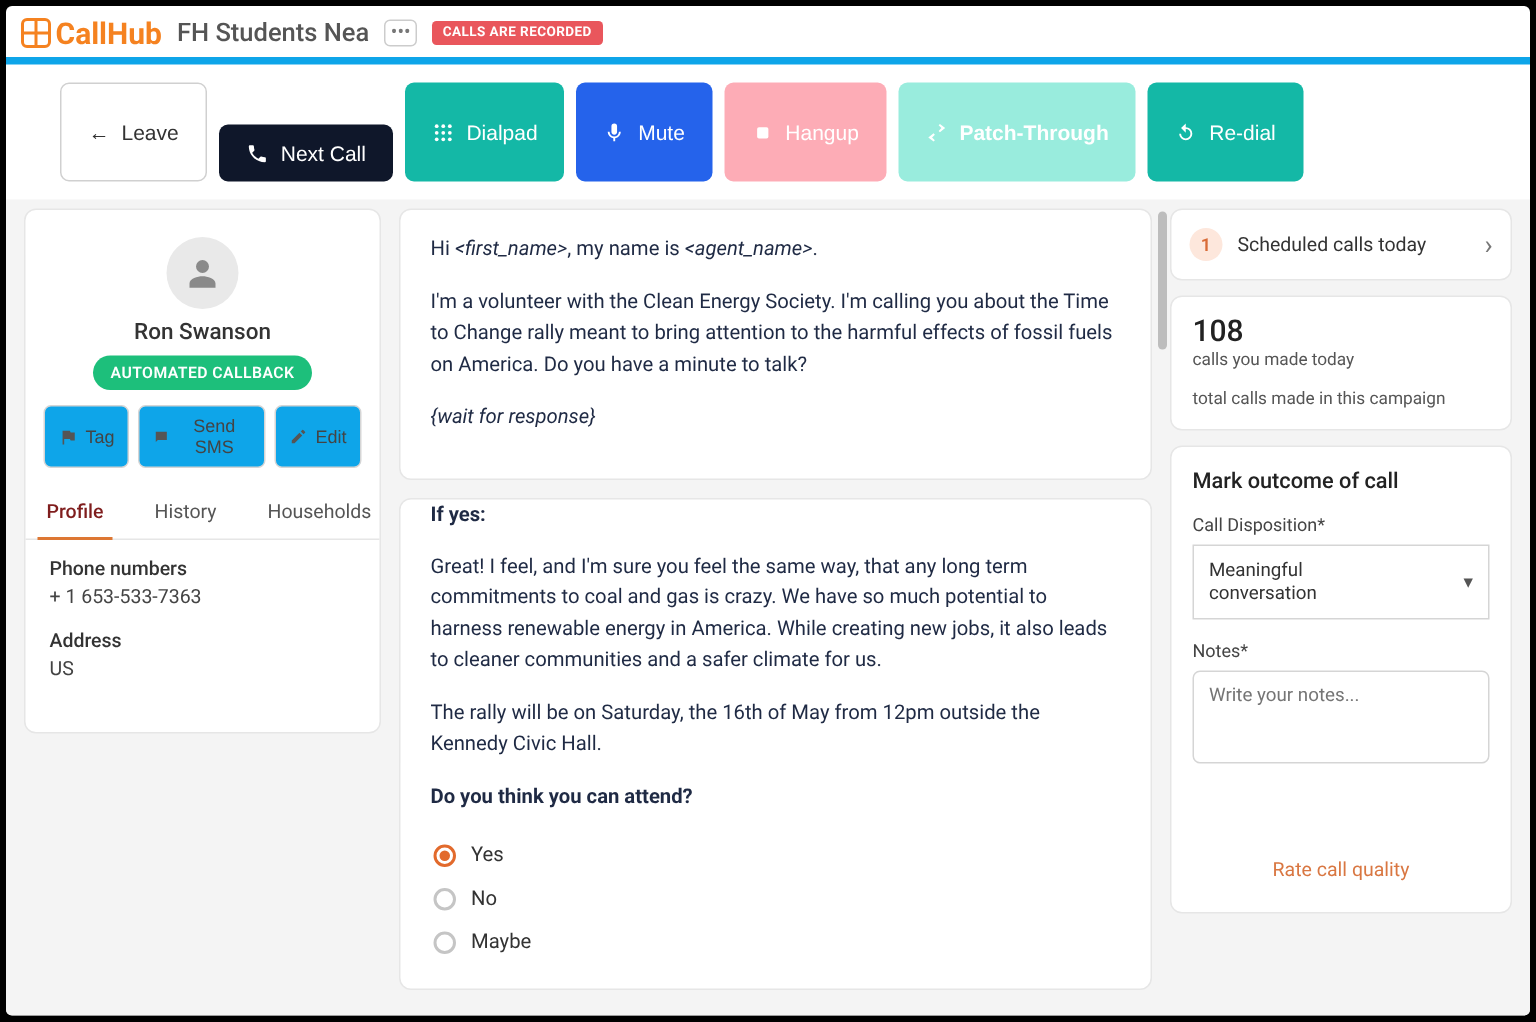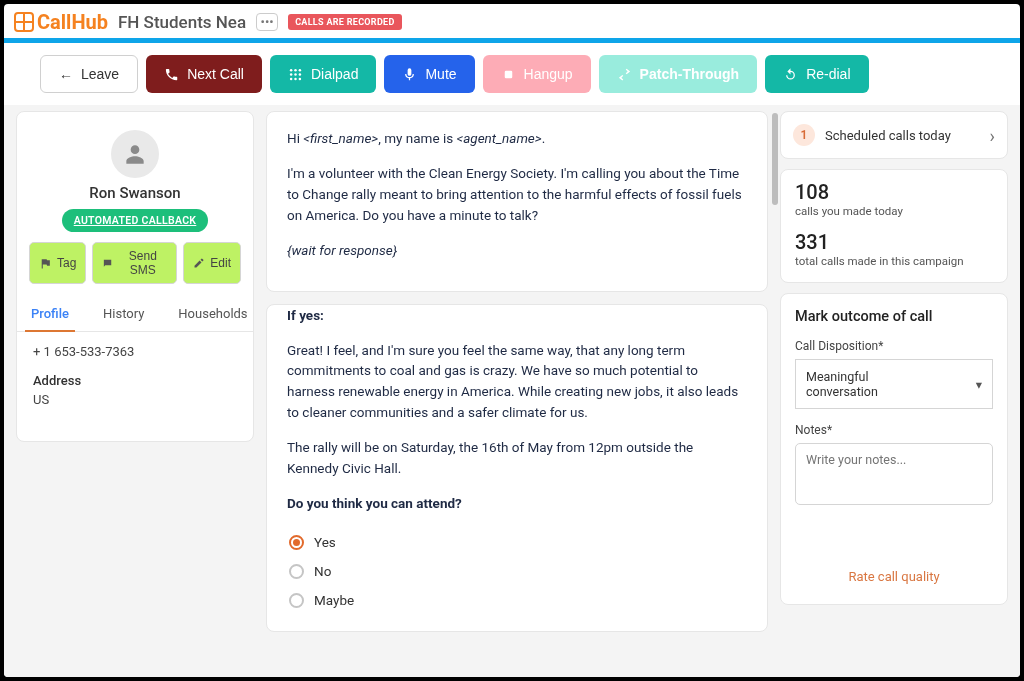--- a/index.html
+++ b/index.html
@@ -57,21 +57,21 @@
   
   .toolbar {
     display:flex; gap:8px; padding:12px 36px;
   }
   .btn {
     border:none; border-radius:6px; padding:11px 18px; font-size:14px;
     font-weight:500; display:inline-flex; align-items:center; gap:8px;
     cursor:pointer; color:#fff;
   }
   .btn-leave { background:#fff; color:#333; border:1px solid #d0d0d0; padding:10px 18px;}
-  .btn-green { background:#7f1d1d; }
+  .btn-green { background:#0f172a;margin-top:28px; }
   .btn-teal  { background:#14b8a6; }
   .btn-blue  { background:#2563eb; }
   .btn-hangup { background:#fda4af; color:#fff; opacity:0.9;}
   .btn-pt { background:#99ecdd; color:#fff;font-weight:bold;}
   .btn-redial { background:#14b8a6;}
   svg.ico{width:15px;height:15px;fill:currentColor;}
   
   .body {
     flex:1; display:flex; gap:12px; padding:6px 12px 12px 12px;
     background:#f4f4f4; overflow:hidden;
@@ -80,31 +80,31 @@
   .left { width:238px; padding:10px 0 0 0; display:flex; flex-direction:column; align-self:flex-start;}
   .avatar {
     width:48px;height:48px;border-radius:50%;background:#e9e9e9;
     margin:8px auto 6px;display:flex;align-items:center;justify-content:center;
   }
   .avatar svg{width:26px;height:26px;fill:#8a8a8a;}
   .contact-name{ text-align:center; font-size:15px; color:#333; font-weight:500;}
   .chip {
     display:block; margin:7px auto 10px; width:fit-content;
     background:#1dbf7b; color:#fff; font-size:10.5px; font-weight:600;
-    padding:5px 12px; border-radius:14px; letter-spacing:0.3px;text-decoration:underline;
+    padding:5px 12px; border-radius:14px; letter-spacing:0.3px;
   }
   .action-row{ display:flex; gap:6px; justify-content:center; padding:0 12px 12px;}
   .small-btn{
-    border:1px solid #d5d5d5; background:#bef264; border-radius:5px;
+    border:1px solid #d5d5d5; background:#0ea5e9; border-radius:5px;
     padding:6px 9px; font-size:12px; color:#444; display:flex;
     align-items:center; gap:5px; cursor:pointer;justify-content:space-between;
   }
   .tabs{ display:flex; border-bottom:1px solid #e6e6e6; padding:0 8px; gap:22px;}
   .tab{ padding:10px 6px; font-size:13px; color:#555; cursor:pointer; position:relative;}
-  .tab.active{ color:#3b82f6; font-weight:500;}
+  .tab.active{ color:#7f1d1d; font-weight:500;}
   .tab.active::after{
     content:""; position:absolute; left:0; right:0; bottom:-1px; height:2px;
     background:#dd7733;
   }
   .profile-body{ padding:12px 16px 20px; font-size:13px; color:#333;}
   .profile-body .lbl{ color:#333; font-weight:500; margin-bottom:4px;}
   .profile-body .val{ color:#444; margin-bottom:14px;}
   
   .center{ flex:1; display:flex; flex-direction:column; gap:12px; position:relative; overflow:visible;}
   .script{
@@ -255,20 +255,21 @@
             </svg>
           <span>Edit</span>
         </button>
       </div>
       <div class="tabs">
         <div class="tab active">Profile</div>
         <div class="tab">History</div>
         <div class="tab">Households</div>
       </div>
       <div class="profile-body">
+        <div class="lbl">Phone numbers</div>
         <div class="val">+ 1 653-533-7363</div>
         <div class="lbl">Address</div>
         <div class="val">US</div>
       </div>
     </div>
 
     <div class="center">
       <div class="vscroll"></div>
       <div class="panel script">
         <p>
@@ -300,21 +301,20 @@
 
     <div class="right">
       <div class="panel sched">
         <span class="badge-num">1</span>
         <span class="sched-text">Scheduled calls today</span>
         <span class="chev">›</span>
       </div>
       <div class="panel stats">
         <div class="stat-num">108</div>
         <div class="stat-lbl">calls you made today</div>
-        <div class="stat-num">331</div>
         <div class="stat-lbl" style="margin-bottom:0">total calls made in this campaign</div>
       </div>
       <div class="panel outcome-panel">
         <div class="outcome-title">Mark outcome of call</div>
         <div class="field-lbl">Call Disposition*</div>
         <div class="select">
           <span>Meaningful conversation</span>
           <span style="color:#555;">▾</span>
         </div>
         <div class="field-lbl">Notes*</div>

